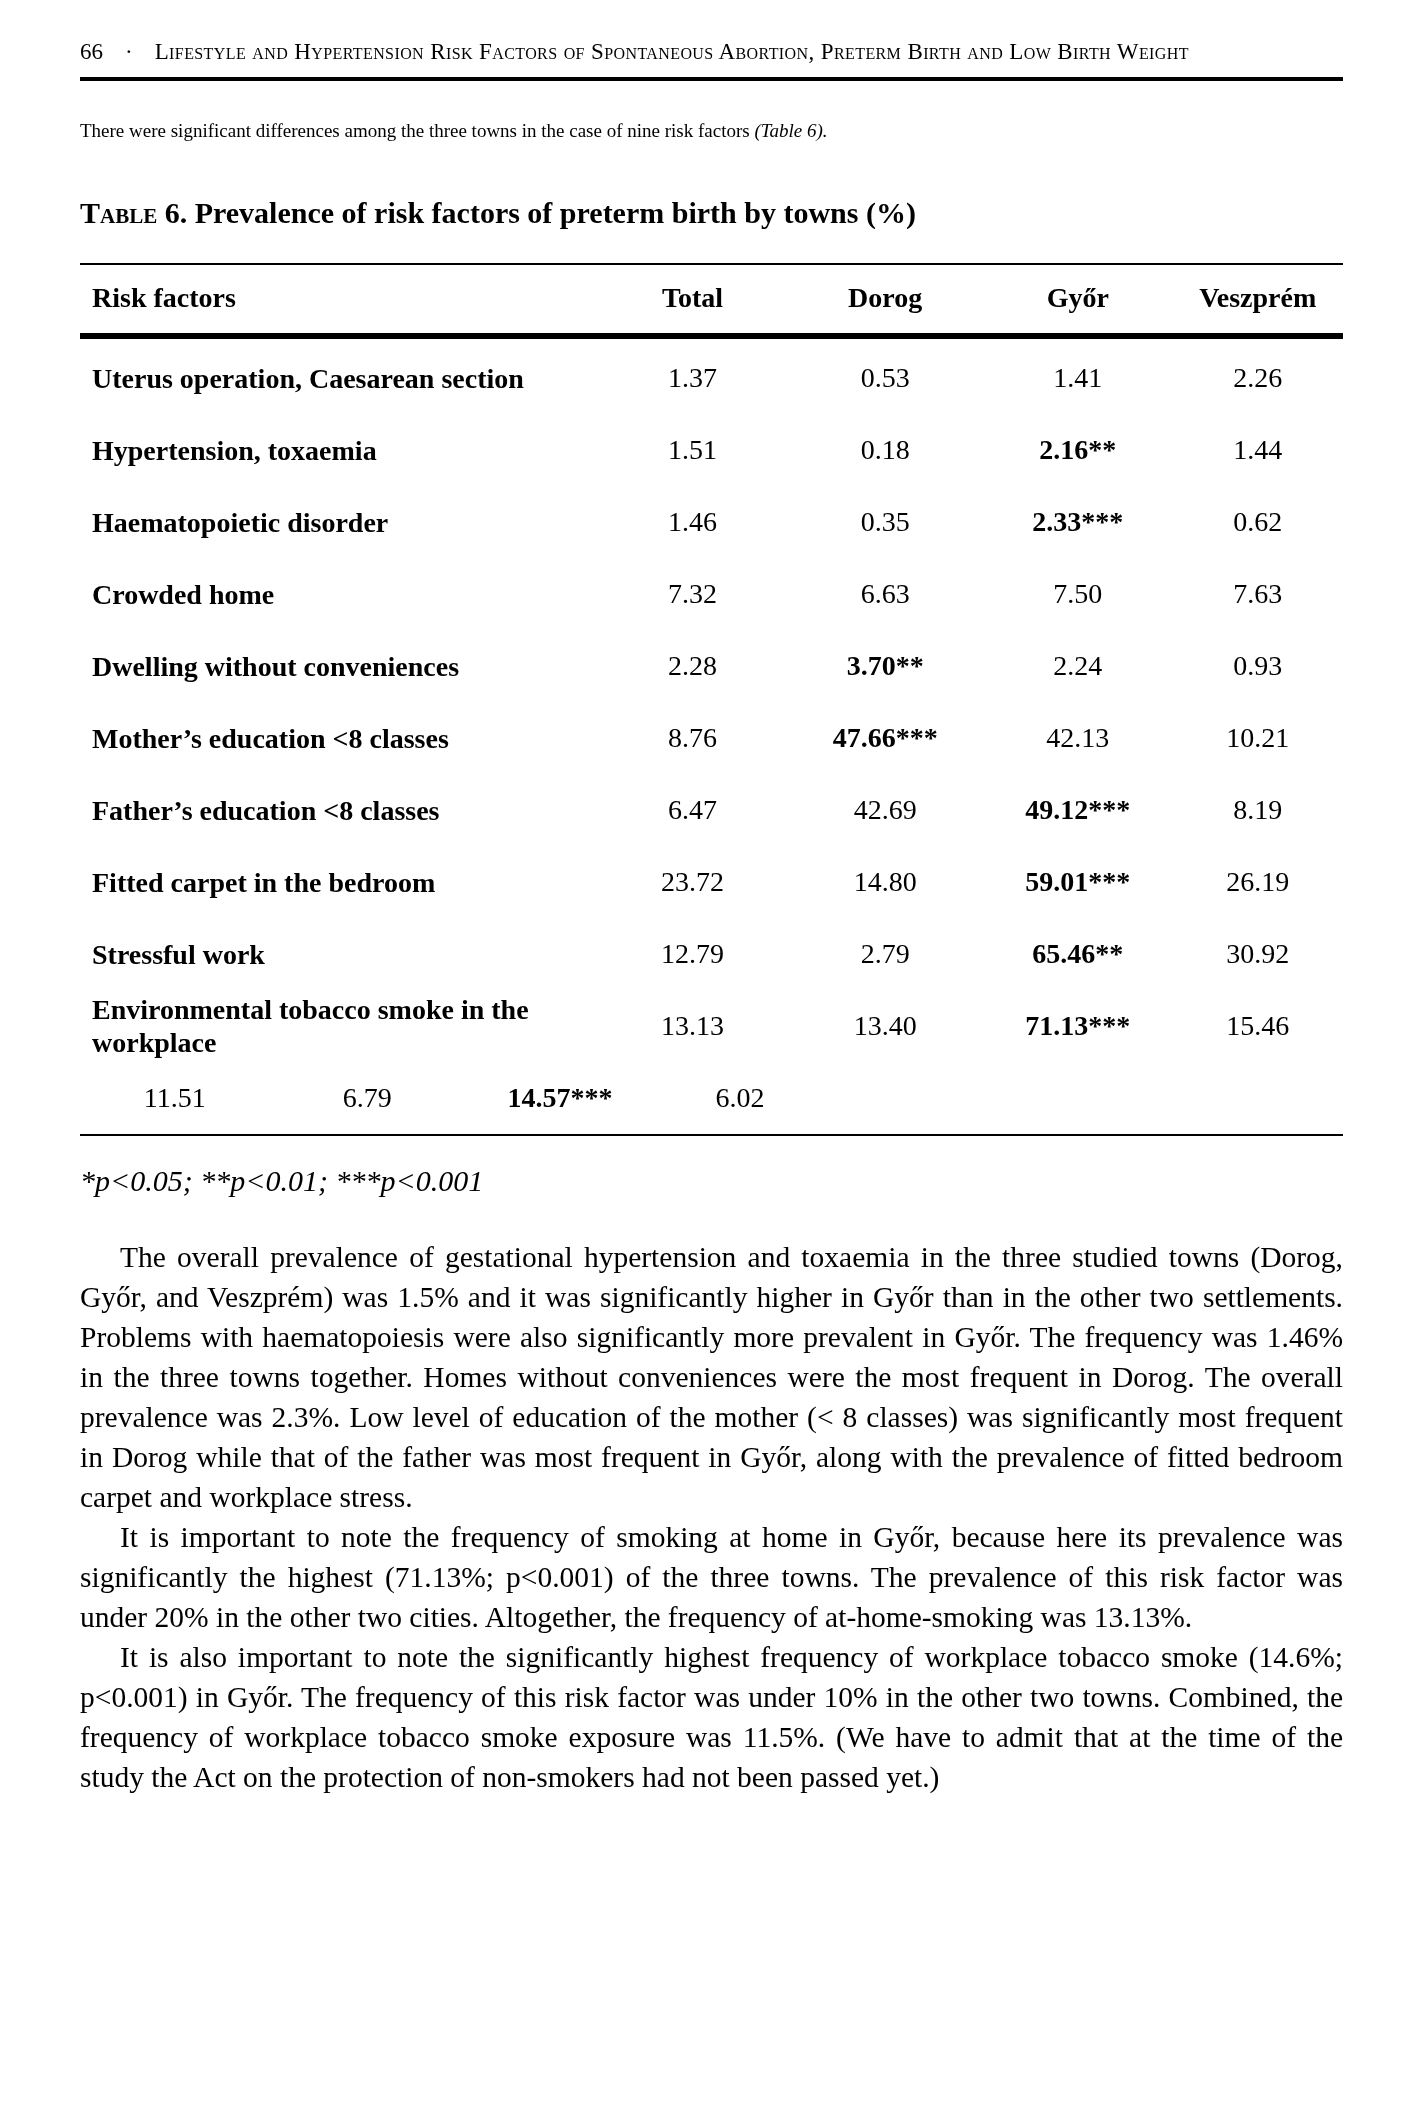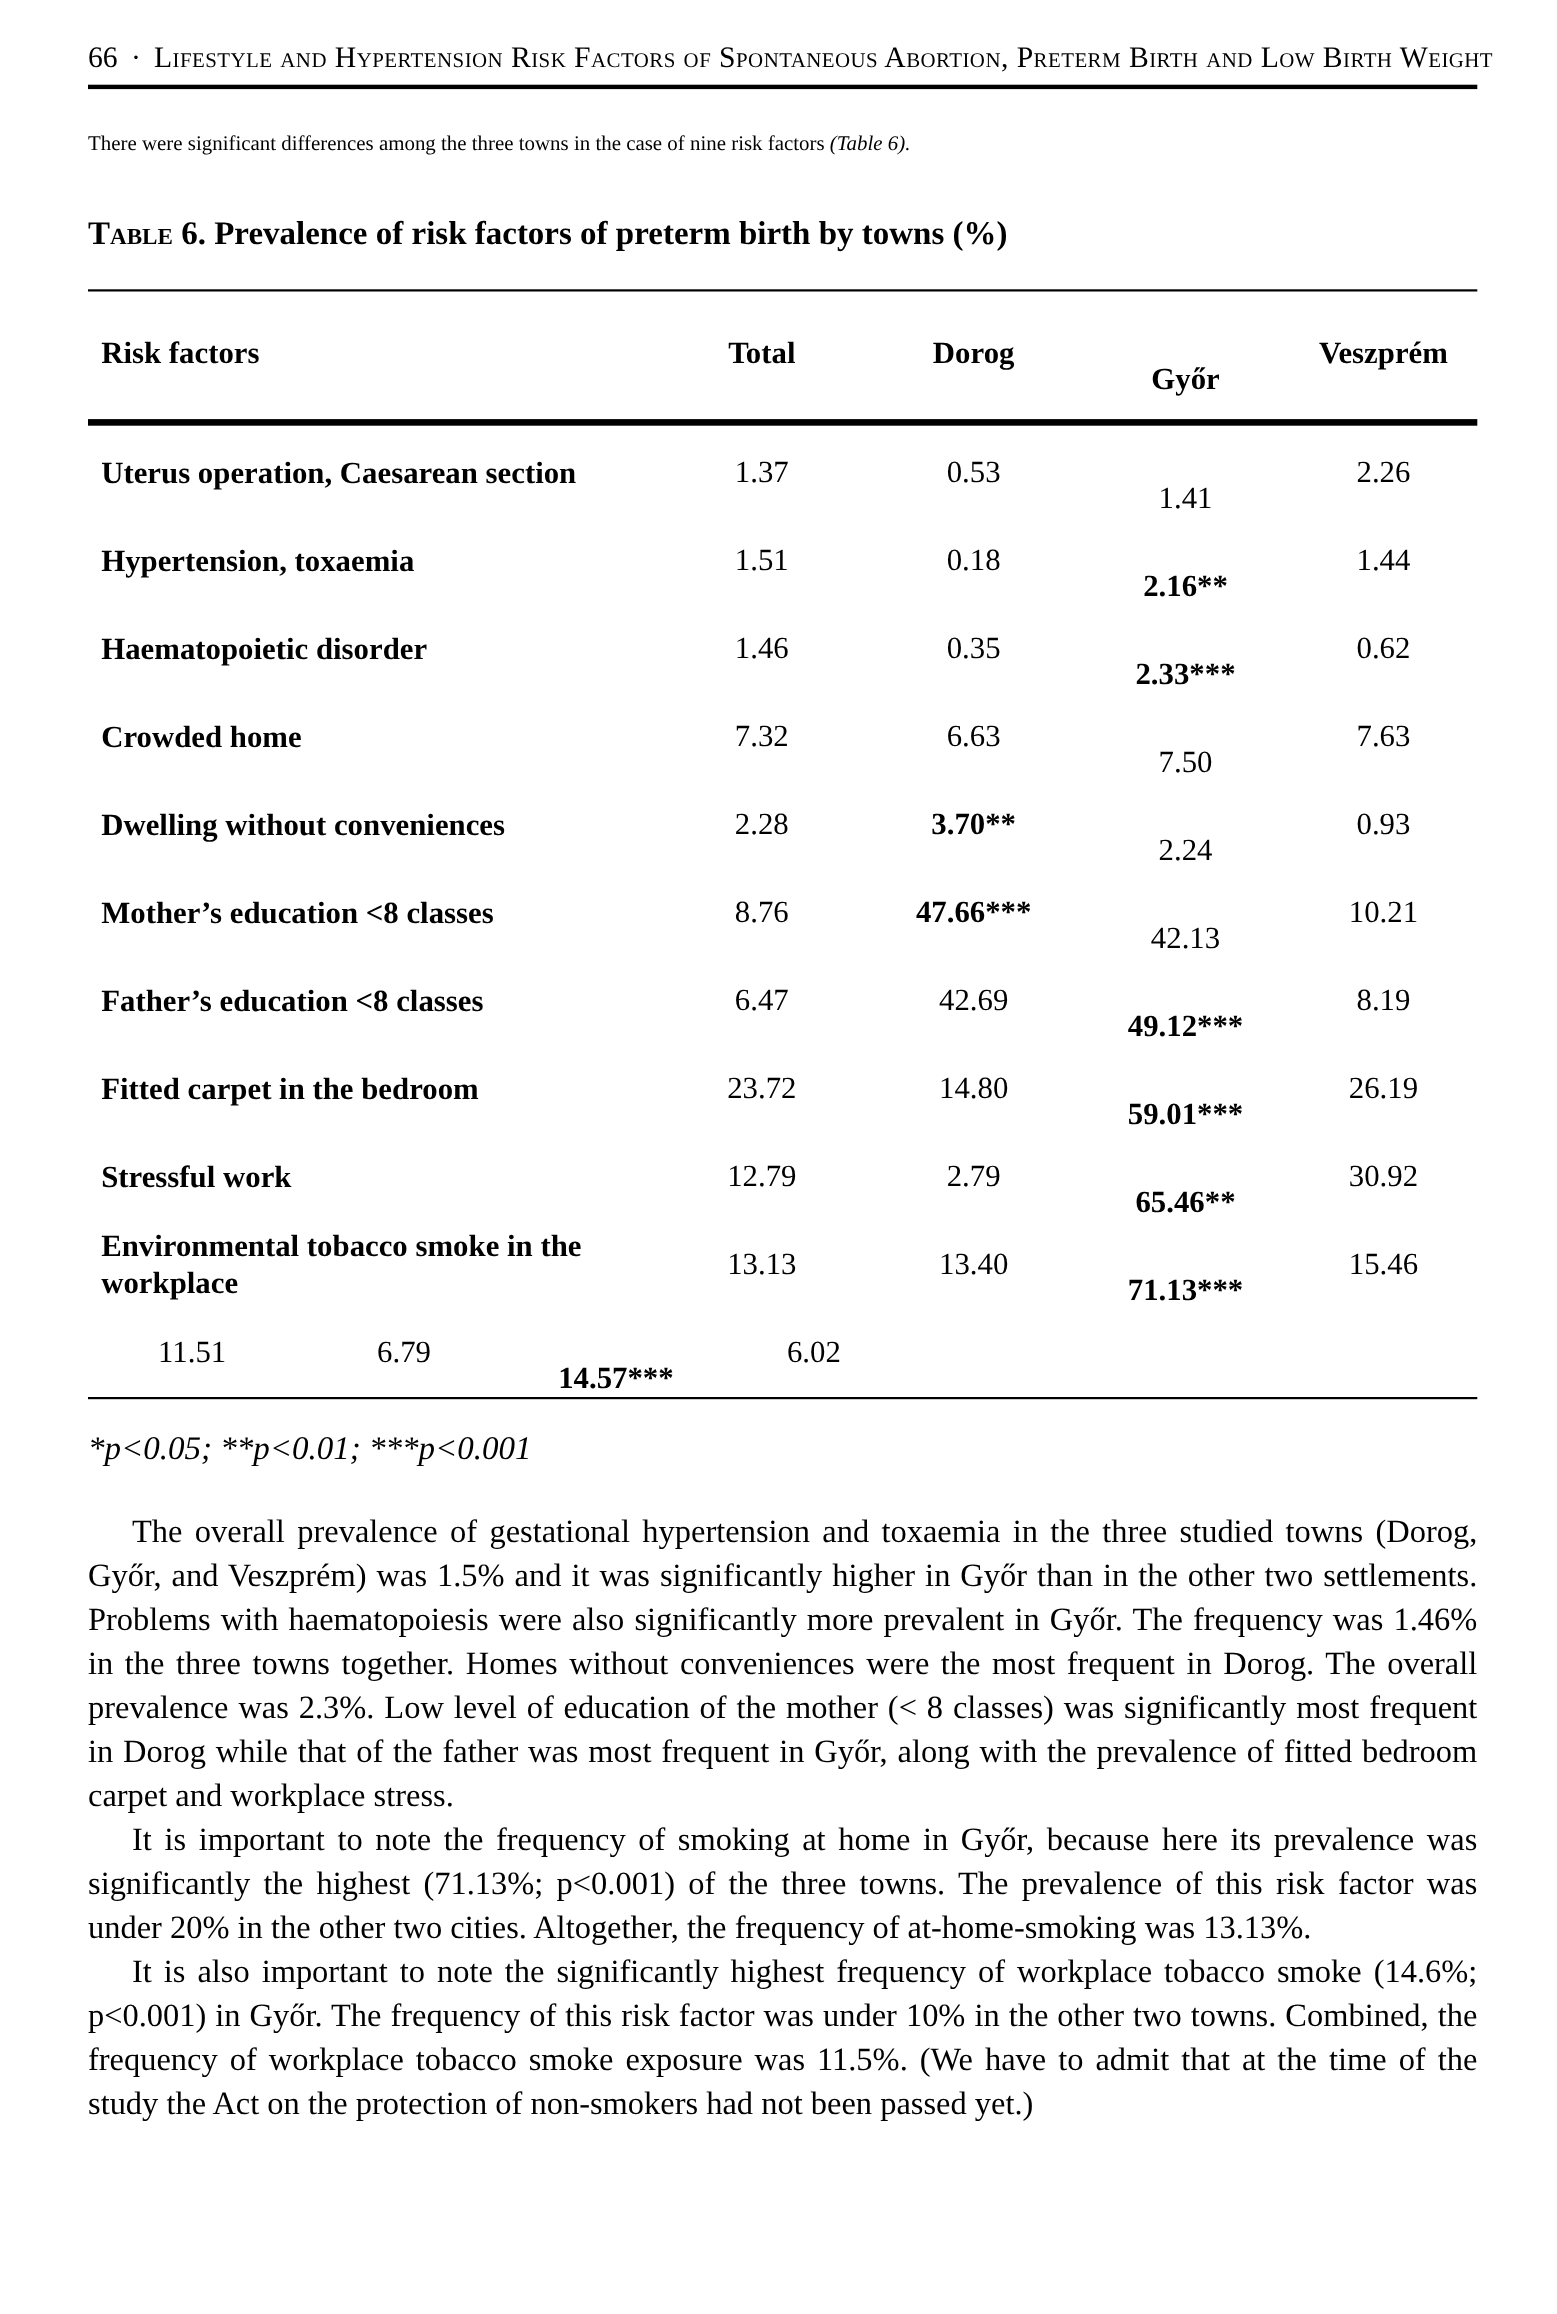--- a/index.html
+++ b/index.html
@@ -6,22 +6,22 @@
   body{
     width:1415px;height:2104px;
     font-family:"Liberation Serif", serif;
     color:#000;
     position:relative;
   }
   .page{padding:36px 72px 0 80px;}
 
   
   .running-head{
-    display:flex;align-items:baseline;gap:10px;
-    font-size:27px;line-height:32px;white-space:nowrap;
+    display:flex;align-items:baseline;gap:20px;
+    font-size:23px;line-height:32px;white-space:nowrap;
   }
   .running-head .pagenum{font-variant:normal;}
   .running-head .dot{margin:0 2px;}
   .running-head .head-title{
     font-variant:small-caps;letter-spacing:0.4px;
   }
   .head-rule{border:0;border-top:4px solid #000;margin:9px 0 0 0;}
 
   
   .intro{
@@ -38,21 +38,21 @@
   
   .dtable{margin-top:32px;}
   .rule-thin{border:0;border-top:2px solid #000;margin:0;}
   .rule-thick{border:0;border-top:6px solid #000;margin:0;}
   .thead,.trow{display:flex;align-items:center;}
   .thead{padding:17px 0 19px 0;font-weight:bold;font-size:28px;align-items:center;}
   .col-label{width:41%;padding-left:12px;box-sizing:border-box;}
   .col-num{width:15%;text-align:center;}
   .col-num.total{width:15%;}
   .col-num.dorog{width:15.5%;}
-  .col-num.gyor{width:15%;margin-top:48px;}
+  .col-num.gyor{width:15%;}
   .col-num.veszprem{width:13.5%;}
   .tbody{padding-top:3px;}
   .trow{min-height:72px;font-size:28px;}
   .trow .rlabel{font-weight:bold;line-height:33px;}
   .trow .cval{font-weight:normal;}
   .trow .cval.strong{font-weight:bold;}
 
   
   .footnote{
     margin:27px 0 0 0;font-size:30px;font-style:italic;line-height:36px;

